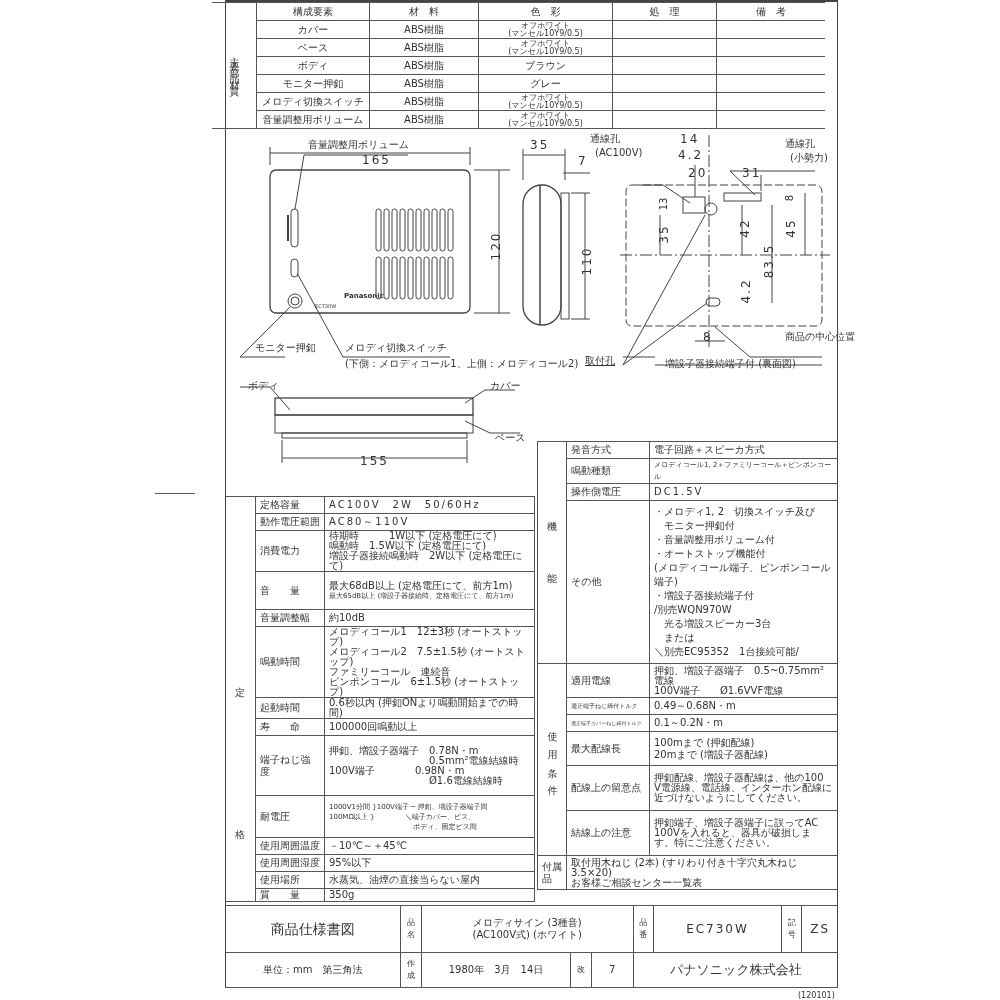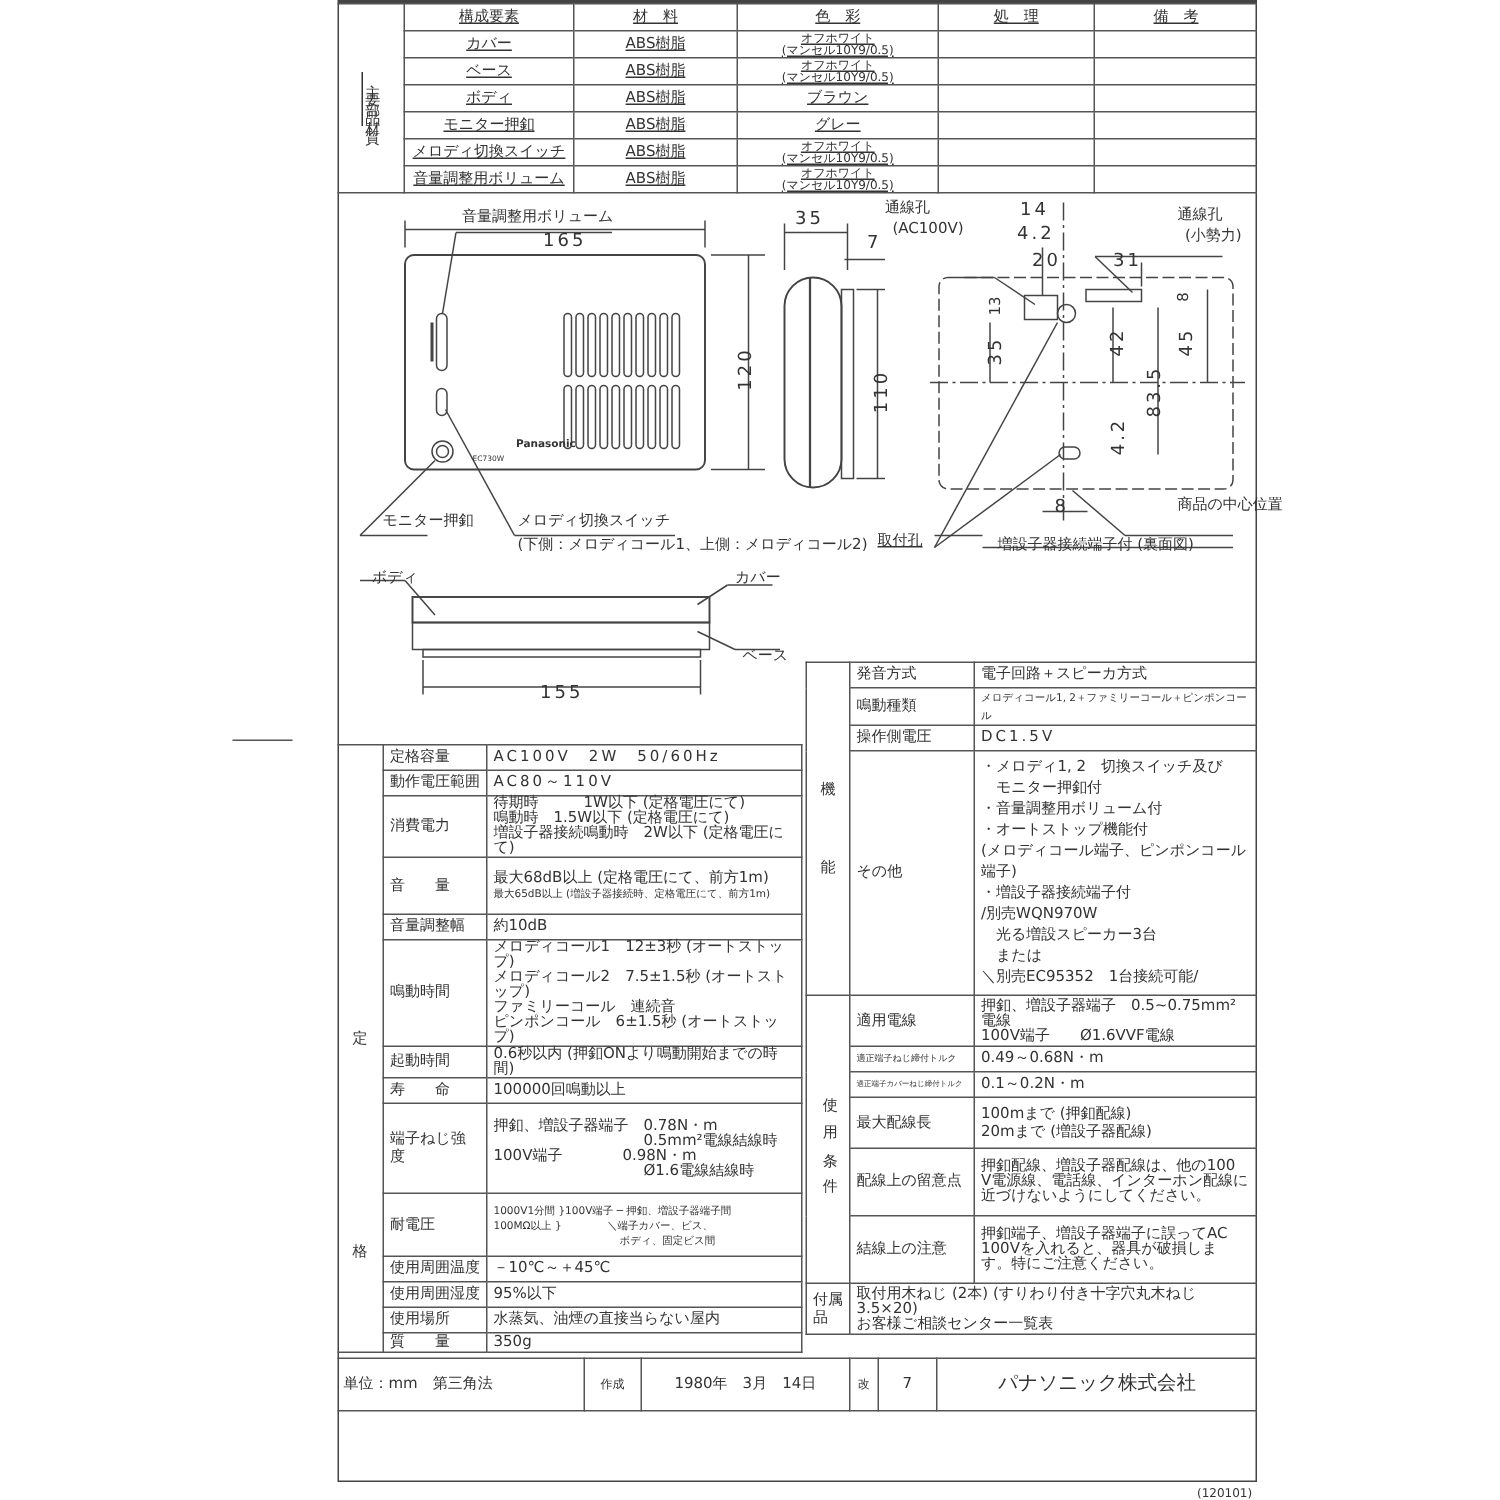--- a/index.html
+++ b/index.html
@@ -16,21 +16,21 @@
   .spec .lbl { width:60px; }
   .vert { writing-mode:vertical-rl; text-orientation:upright; letter-spacing:6px; font-size:10px; text-align:center; }
   .tiny { font-size:8px; line-height:10px; }
   .big { font-size:12px; letter-spacing:2px; }
 </style>
 </head>
 <body>
 
 <div class="frame"></div>
 
-<div class="abs" style="left:225px;top:2px;text-decoration:underline;">
+<div class="abs" style="left:212px;top:2px;">
   <table class="mat" style="width:613px;">
     <tbody>
         <tr>
       <td rowspan="7" style="width:22px;border-left:none;">
         <div class="vert" style="margin:0 auto;">主要部品材質</div>
       </td>
       <td style="width:104px;">構成要素</td>
       <td style="width:100px;">材　料</td>
       <td style="width:125px;">色　彩</td>
       <td style="width:95px;">処　理</td>
@@ -403,22 +403,34 @@
             <div>お客様ご相談センター一覧表</div>
           </td>
         </tr>
   </tbody>
     </table>
 </div>
 
 <div class="abs" style="left:225px;top:905px;width:613px;">
   <table style="width:613px;">
     <tbody>
+        <tr style="height:47px;">
+      <td style="width:155px;text-align:center;font-size:14px;border-left:none;">商品仕様書図</td>
+      <td style="width:10px;font-size:8px;text-align:center;">品名</td>
+      <td colspan="3" style="text-align:center;font-size:10px;">
+            <div>メロディサイン (3種音)</div>
+            <div>(AC100V式) (ホワイト)</div>
+          </td>
+      <td style="width:10px;font-size:8px;text-align:center;">品番</td>
+      <td style="width:110px;text-align:center;" class="big">EC730W</td>
+      <td style="width:10px;font-size:8px;text-align:center;">記号</td>
+      <td style="width:25px;text-align:center;border-right:none;" class="big">ZS</td>
+    </tr>
     <tr style="height:35px;">
-      <td style="text-align:left;border-left:none;">単位：mm　第三角法</td>
+      <td style="text-align:center;border-left:none;">単位：mm　第三角法</td>
       <td style="font-size:8px;text-align:center;">作成</td>
       <td style="width:130px;text-align:center;">1980年　3月　14日</td>
       <td style="width:10px;font-size:8px;text-align:center;">改</td>
       <td style="width:30px;text-align:center;">7</td>
       <td colspan="4" style="text-align:center;font-size:13px;border-right:none;">パナソニック株式会社</td>
     </tr>
   </tbody>
     </table>
 </div>
 <span class="t" style="left:798px;top:990px;font-size:8px;">(120101)</span>

